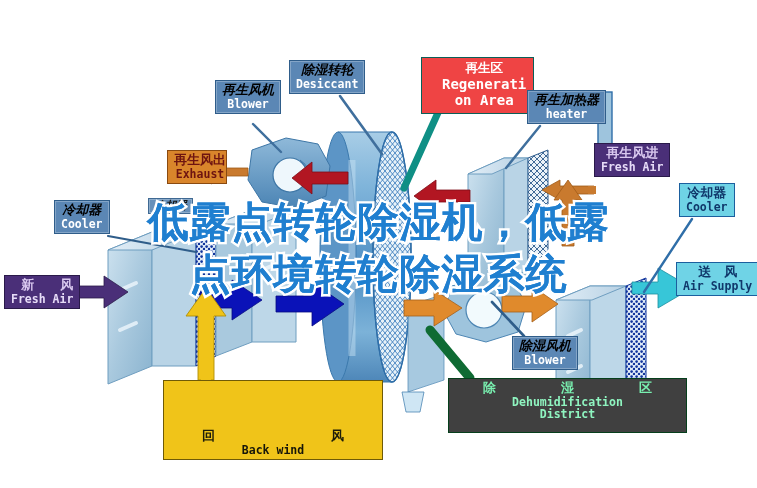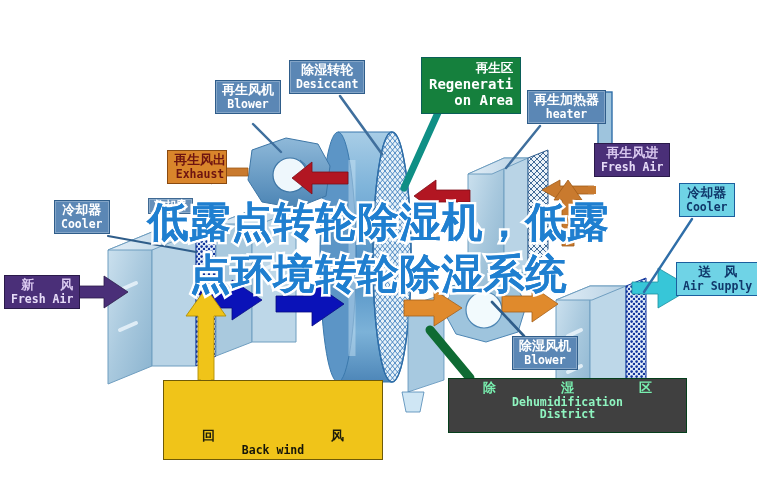--- a/index.html
+++ b/index.html
@@ -37,21 +37,21 @@
   }
 
   
   .lbl.blue{
     background:#5b87b5;
     border:1px solid #2f5d8a;
     color:#ffffff;
     padding:2px 6px 3px 6px;
     box-shadow:0 0 0 1px rgba(255,255,255,.25) inset;
   }
-  .lbl.blue .cn{color:#ffffff;}
+  .lbl.blue .cn{color:#000000;font-style:italic;}
   .lbl.blue .en{color:#ffffff;}
 
   
   .lbl.cyan{
     background:#6fd3e6;
     border:1px solid #1b5f9e;
     color:#123a6b;
     padding:2px 6px 3px 6px;
   }
   .lbl.cyan .cn{color:#10386b;}
@@ -88,25 +88,24 @@
   .lbl.green{
     background:#404040;
     border:1px solid #063f1c;
     padding:2px 8px 11px 8px;
   }
   .lbl.green .cn{color:#79f0b0;letter-spacing:26px;text-indent:26px;}
   .lbl.green .en{color:#8ff5c0;}
 
   
   .lbl.teal{
-    background:#15803d;
+    background:#ef4444;
     border:1px solid #0a5f58;
-    padding:3px 7px 4px 7px;
+    padding:3px 7px 4px 20px;
     line-height:1.18;
-    text-align:right;
   }
   .lbl.teal .cn{color:#ffffff;font-size:12.5px;}
   .lbl.teal .en{color:#ffffff;font-size:14px;}
 
   
   #overlay-title{
     position:absolute;
     left:0;top:196px;width:757px;
     text-align:center;
     z-index:60;

